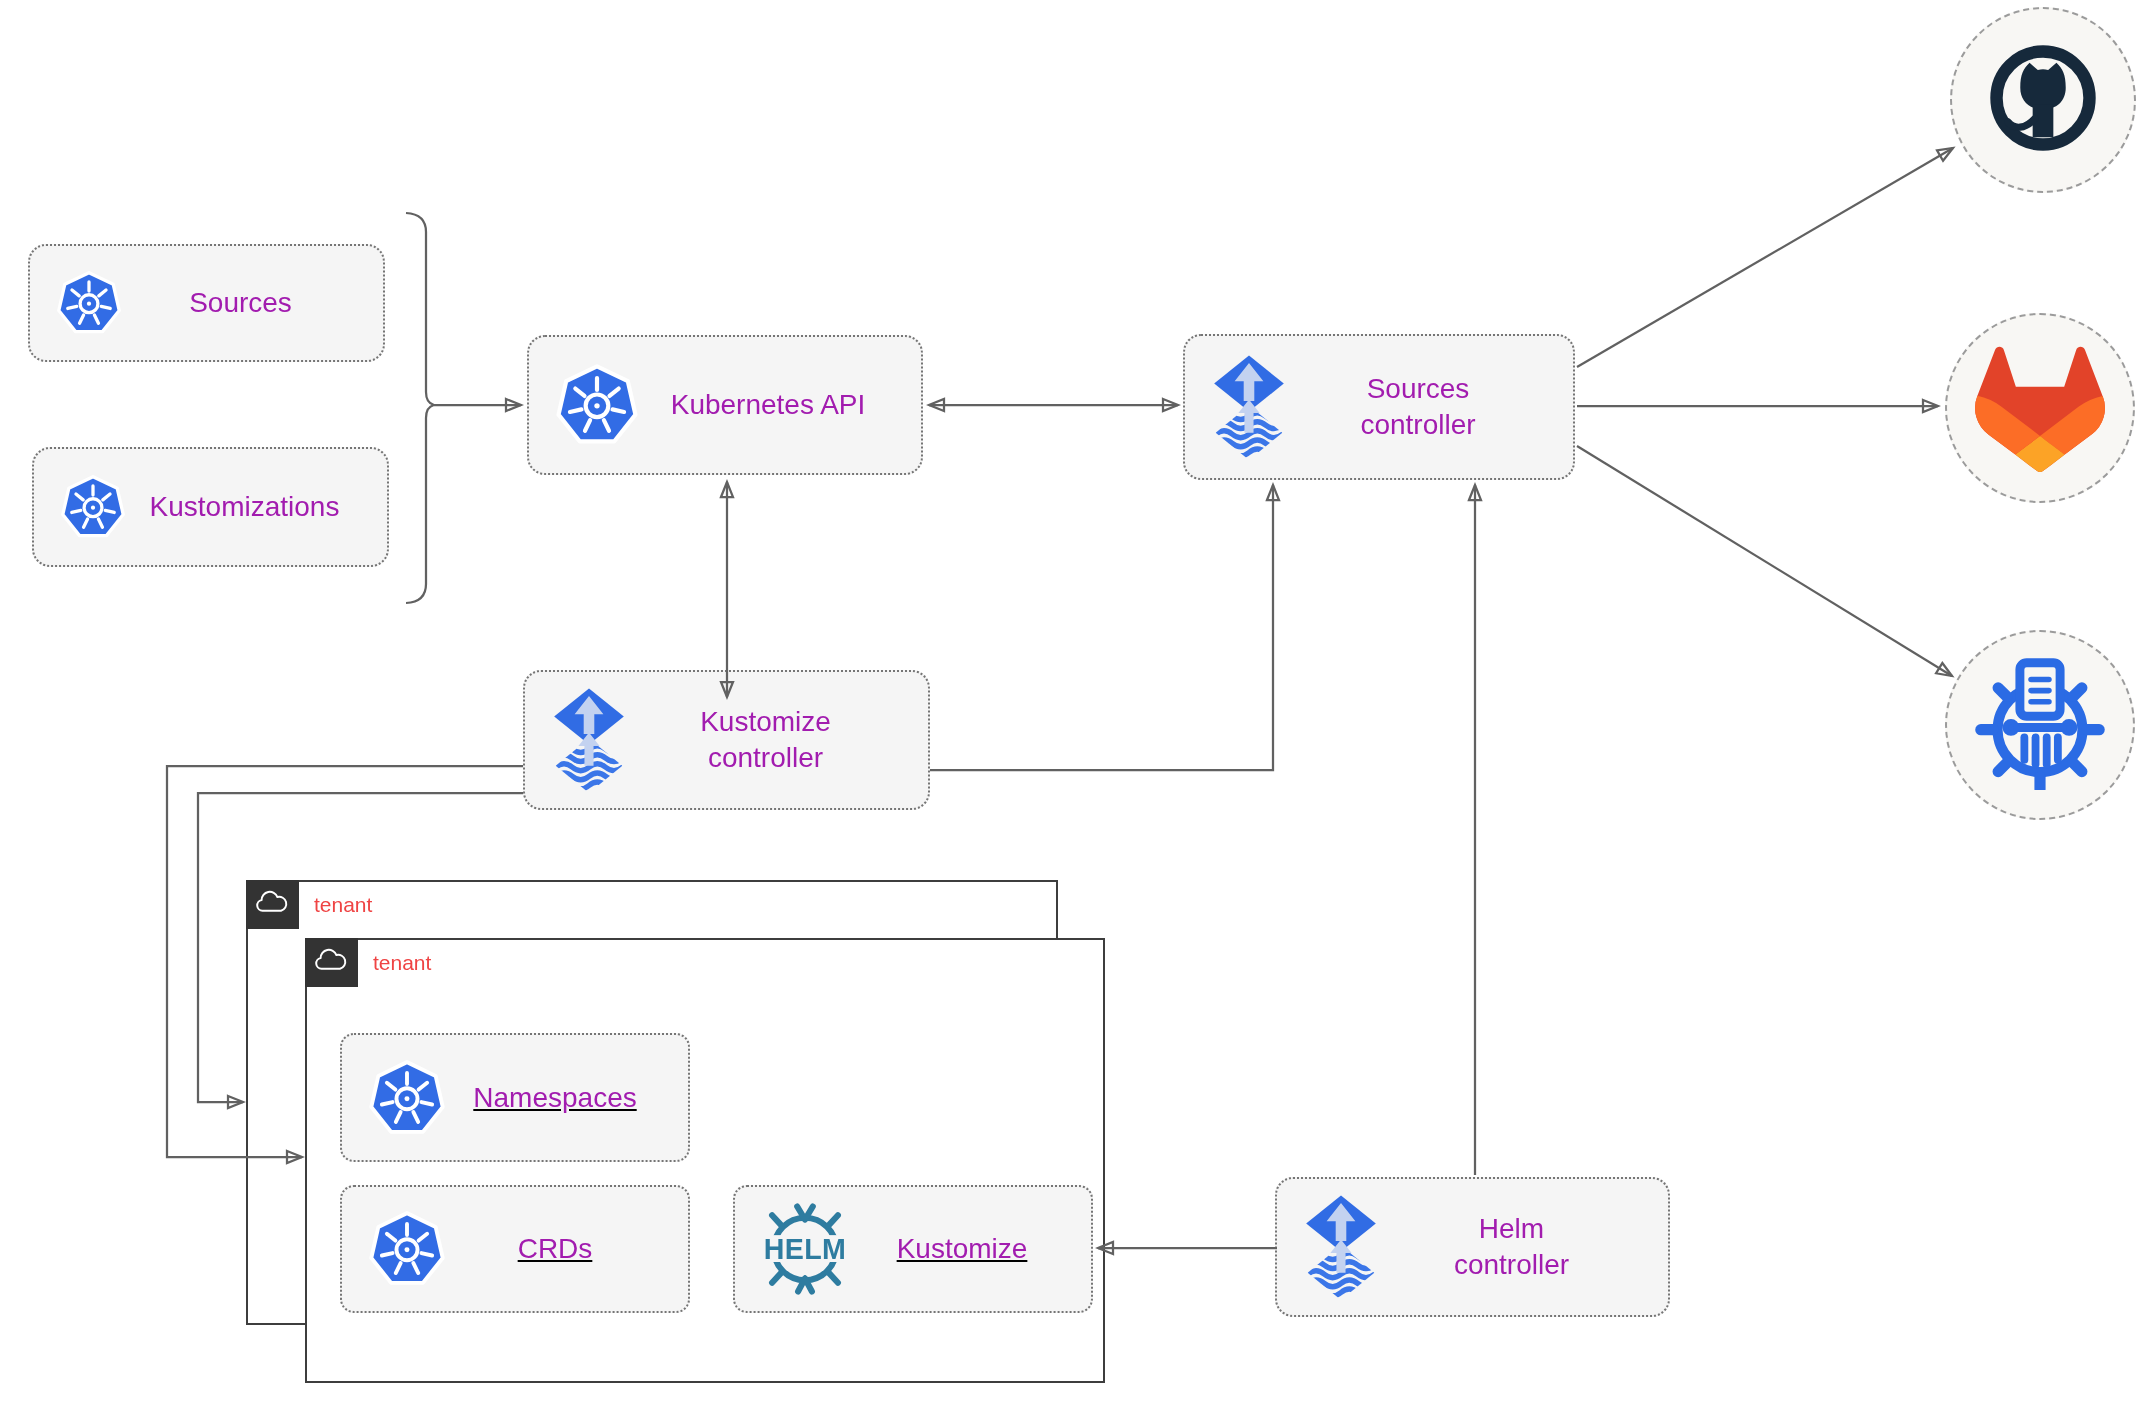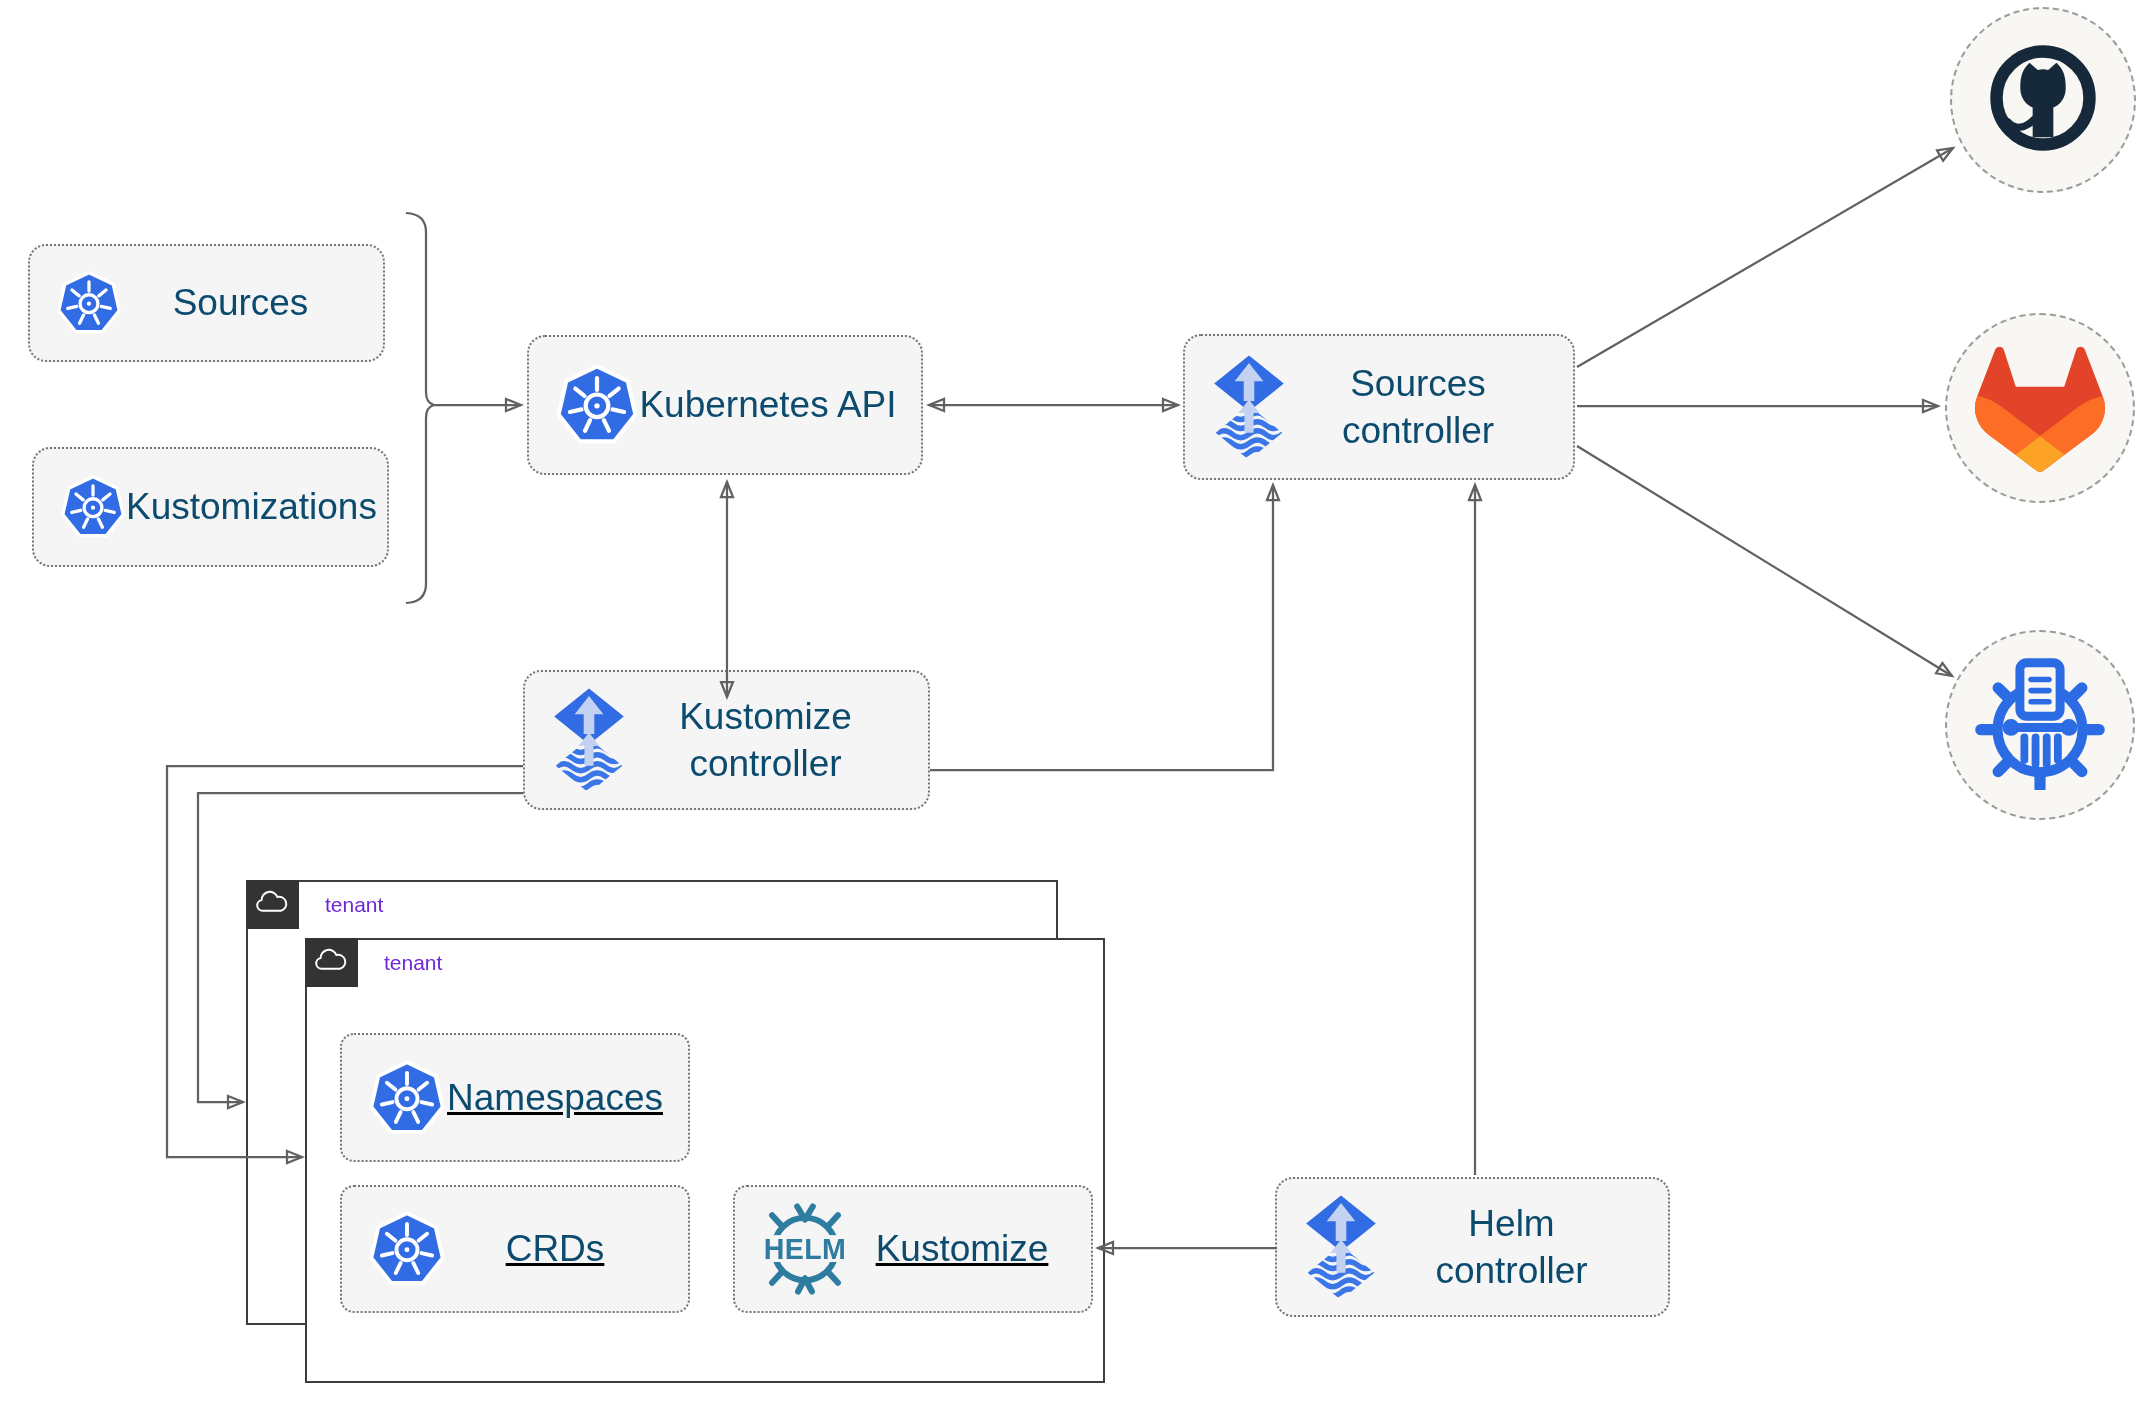--- a/index.html
+++ b/index.html
@@ -5,28 +5,28 @@
   html,body{margin:0;padding:0;background:#ffffff;}
   .canvas{position:relative;width:2144px;height:1407px;background:#ffffff;overflow:hidden;
           font-family:"Liberation Sans","DejaVu Sans",sans-serif;color:#000;}
 
   
   .node{position:absolute;background:#f5f5f5;border:2px dotted #757575;
         display:flex;align-items:center;box-sizing:border-box;z-index:4;}
   .node-lg{border-radius:18px;}
   .node-sm{border-radius:14px;text-decoration:underline;}
   .node .nicon{flex:0 0 auto;margin-left:26px;display:flex;align-items:center;}
-  .node .nlabel{flex:1 1 auto;text-align:center;font-size:37px;line-height:1.28;
-                padding-right:24px;color:#0c4a6e;}
+  .node .nlabel{flex:1 1 auto;text-align:center;font-size:28px;line-height:1.28;
+                padding-right:24px;color:#a21caf;}
 
   
   .tenant{position:absolute;background:#ffffff;border:2.5px solid #3d3d3d;box-sizing:border-box;}
   .tenant-badge{position:absolute;top:-2.5px;left:-2.5px;width:53px;height:49px;background:#333333;
                 display:flex;align-items:center;justify-content:center;}
-  .tenant-label{position:absolute;left:66px;top:11px;font-size:21px;color:#6d28d9;margin-left:11px;}
+  .tenant-label{position:absolute;left:66px;top:11px;font-size:21px;color:#ef4444;}
 
   
   .remote{position:absolute;border:2.5px dashed #9b9b9b;border-radius:50%;background:#f8f7f4;
           display:flex;align-items:center;justify-content:center;box-sizing:border-box;z-index:4;}
 
   
   .connectors{position:absolute;left:0;top:0;z-index:10;pointer-events:none;}
   .connectors path{stroke:#616161;stroke-width:2.25;fill:none;}
 
   .defs-holder{position:absolute;width:0;height:0;overflow:hidden;}

